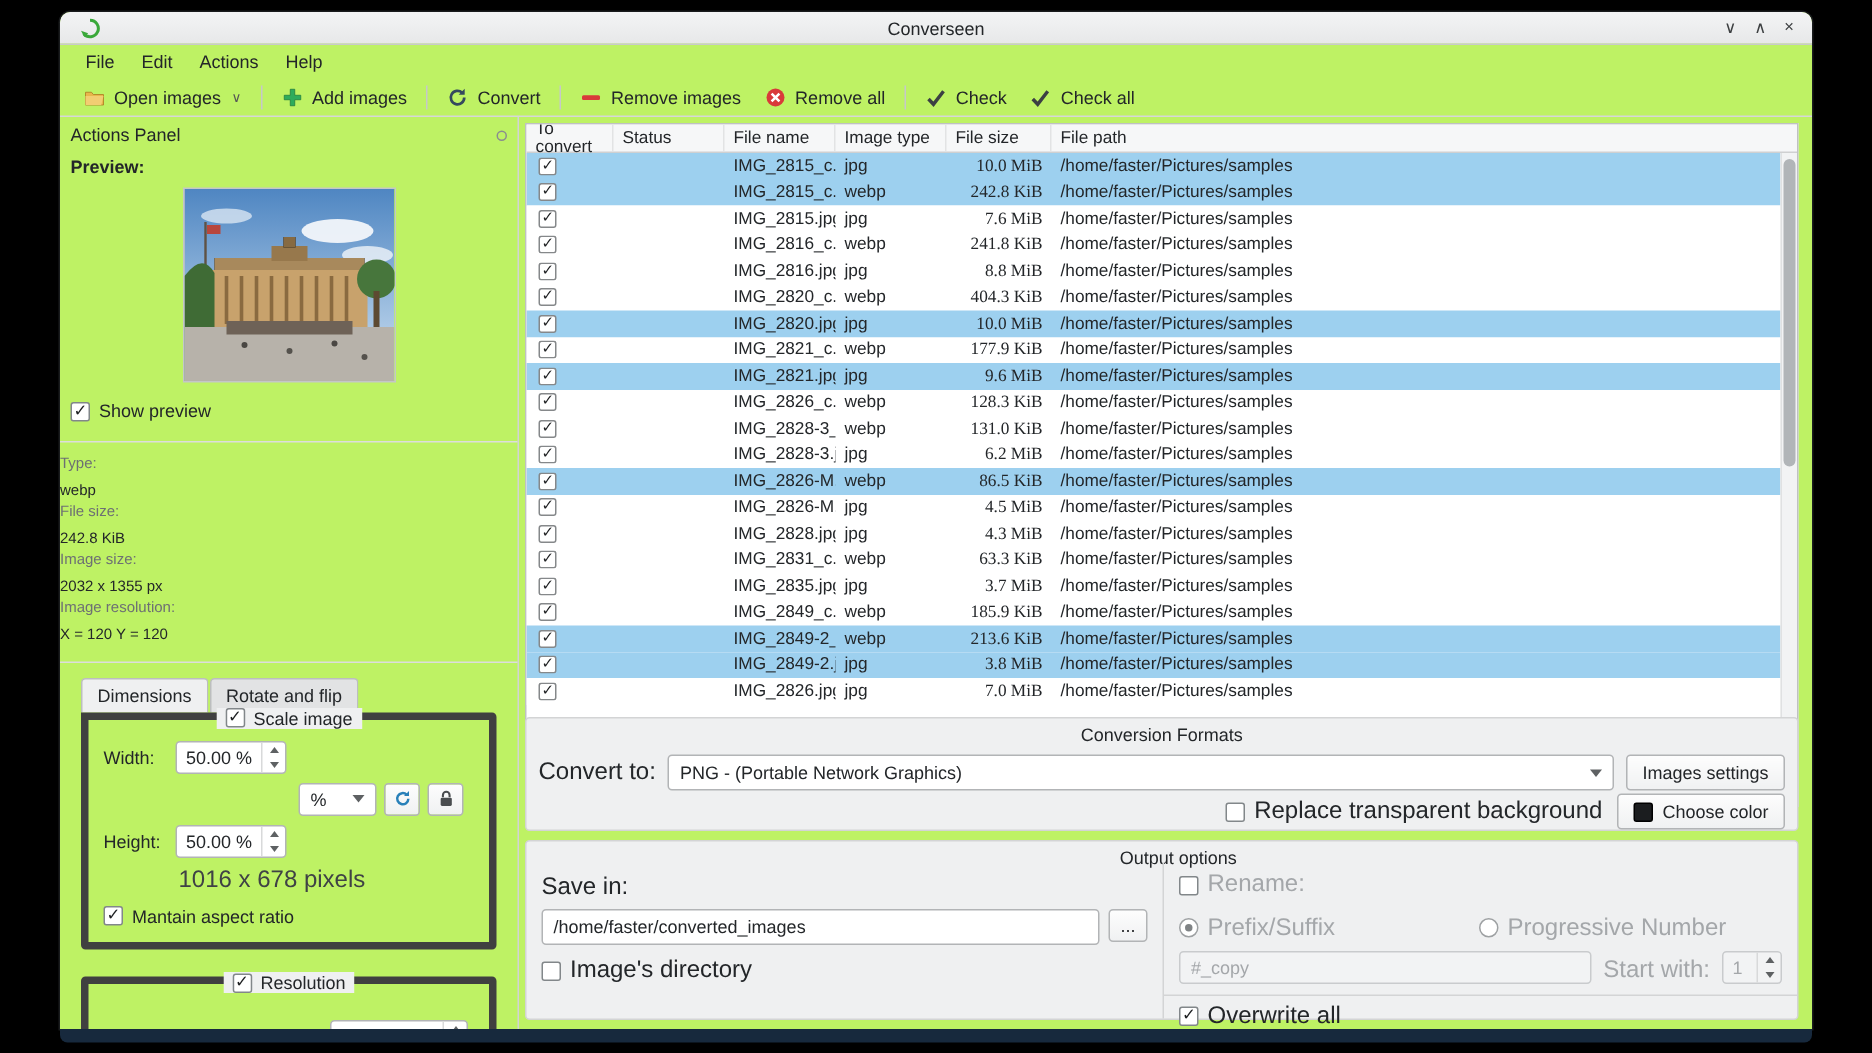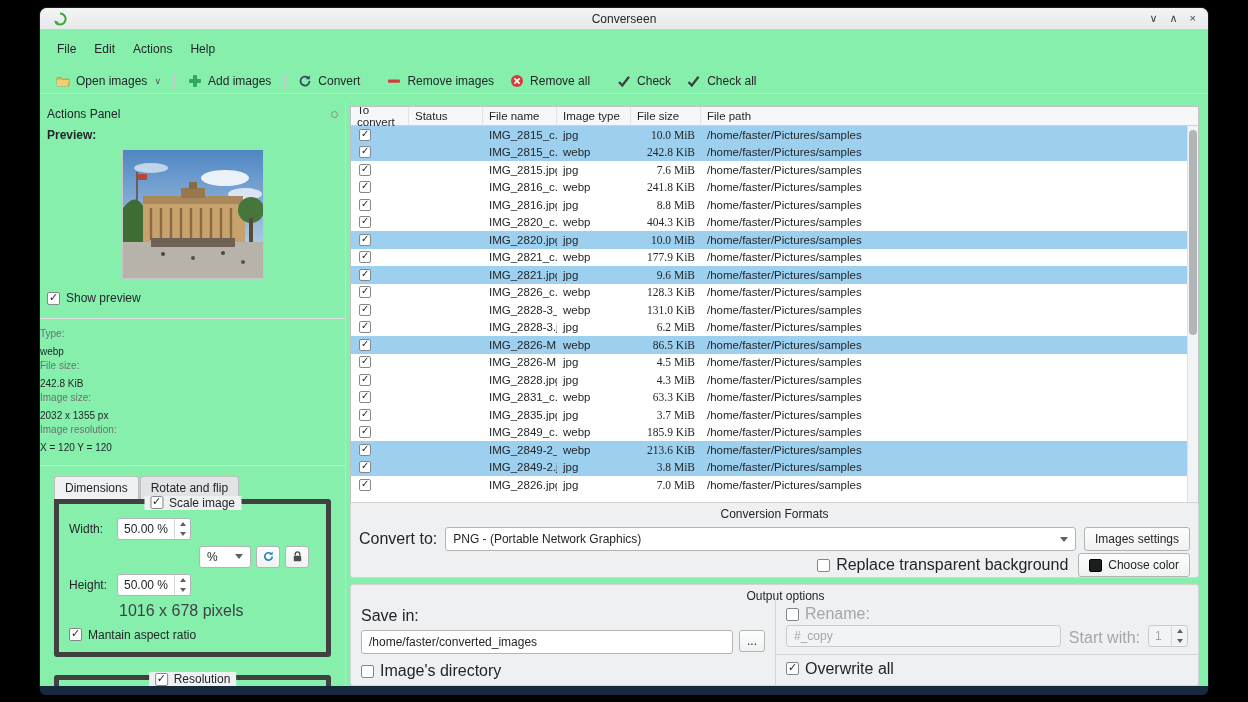--- a/index.html
+++ b/index.html
@@ -1,21 +1,21 @@
 <!DOCTYPE html>
 <html><head>
 <meta charset="utf-8">
 <style>
   * { margin:0; padding:0; box-sizing:border-box; }
   html,body { width:1248px; height:702px; background:#000; font-family:"Liberation Sans", sans-serif; color:#232629; }
   .screen { position:relative; width:1248px; height:702px; background:#000; overflow:hidden; }
 
   .window { position:absolute; left:40px; top:8px; width:1168px; height:678px;
-            background:#86efac; border-radius:7px 7px 0 0; box-shadow:0 0 0 1px #1a1c1e; 
-            display:flex; flex-direction:column; overflow:hidden;gap:8px; }
+            background:#bef264; border-radius:7px 7px 0 0; box-shadow:0 0 0 1px #1a1c1e; 
+            display:flex; flex-direction:column; overflow:hidden; }
   .bottom-strip { position:absolute; left:40px; top:686px; width:1168px; height:9px;
                   background:#17293d; border-radius:0 0 5px 5px; }
 
   
   .titlebar { height:22px; flex:0 0 22px; background:linear-gradient(#f3f4f5,#e7e8e9);
               border-bottom:1px solid #c9cacb; display:flex; align-items:center; position:relative; }
   .app-icon { margin-left:13px; width:14px; height:14px; }
   .title { position:absolute; left:0; right:0; text-align:center; font-size:12px; }
   .win-controls { margin-left:auto; display:flex; gap:12px; margin-right:12px; font-size:11px; color:#3d4042; z-index:2; }
   .win-controls span { cursor:default; }
@@ -121,21 +121,21 @@
   
   .conv-group { position:absolute; left:4px; top:400px; width:849px; height:76px;
                 border:1px solid #d3d4d5; border-radius:3px; background:#eff0f1; }
   .gb-title2 { text-align:center; font-size:12px; padding-top:4px; color:#232629; }
   .conv-row1 { display:flex; align-items:center; gap:8px; margin:6px 8px 0; }
   .conv-row1 .combo { flex:1; }
   .conv-row2 { position:absolute; right:8px; top:50px; display:flex; align-items:center; gap:10px; }
   .swatch { width:13px; height:13px; background:#1b1d1f; border:1px solid #000; border-radius:2px; }
 
   
-  .out-group { position:absolute; left:4px; top:482px; width:849px; height:102px;
+  .out-group { position:absolute; left:4px; top:482px; width:849px; height:120px;
                border:1px solid #d3d4d5; border-radius:3px; background:#eff0f1;padding-left:22px; }
   .out-left { position:absolute; left:0; top:18px; width:424px; bottom:0; padding:4px 10px; }
   .save-row { display:flex; gap:6px; margin:5px 0 8px; align-items:flex-start; }
   .save-row .text-input { flex:1; }
   .out-right { position:absolute; left:424px; right:0; top:14px; bottom:0; border-left:1px solid #d3d4d5; padding:6px 10px 0; }
   .radio-row { display:flex; margin:8px 0 6px; }
   .radio-row .radio-item:first-child { width:200px; }
   .pattern-row { display:flex; align-items:flex-end; gap:8px; }
   .pattern-row .text-input { flex:1; height:22px; }
   .out-right-bottom { border-top:1px solid #d3d4d5; margin:7px -10px 0; padding:5px 10px 0; }
@@ -674,20 +674,30 @@
             <label class="cb">
               <span class="box"></span>
               <span>Image's directory</span>
             </label>
           </div>
           <div class="out-right">
             <label class="cb">
               <span class="box"></span>
               <span class="disabled">Rename:</span>
             </label>
+            <div class="radio-row">
+              <label class="radio-item">
+                <span class="radio on"></span>
+                <span class="disabled">Prefix/Suffix</span>
+              </label>
+              <label class="radio-item">
+                <span class="radio"></span>
+                <span class="disabled">Progressive Number</span>
+              </label>
+            </div>
             <div class="pattern-row">
               <div class="text-input disabled-input">
                 <span>#_copy</span>
               </div>
               <span class="disabled">Start with:</span>
               <div class="spin disabled-input" style="height:22px;">
                 <span class="val disabled" style="min-width:22px;">1</span>
                 <div class="arrows">
                     <i>
                       <span class="arr-up"></span>

